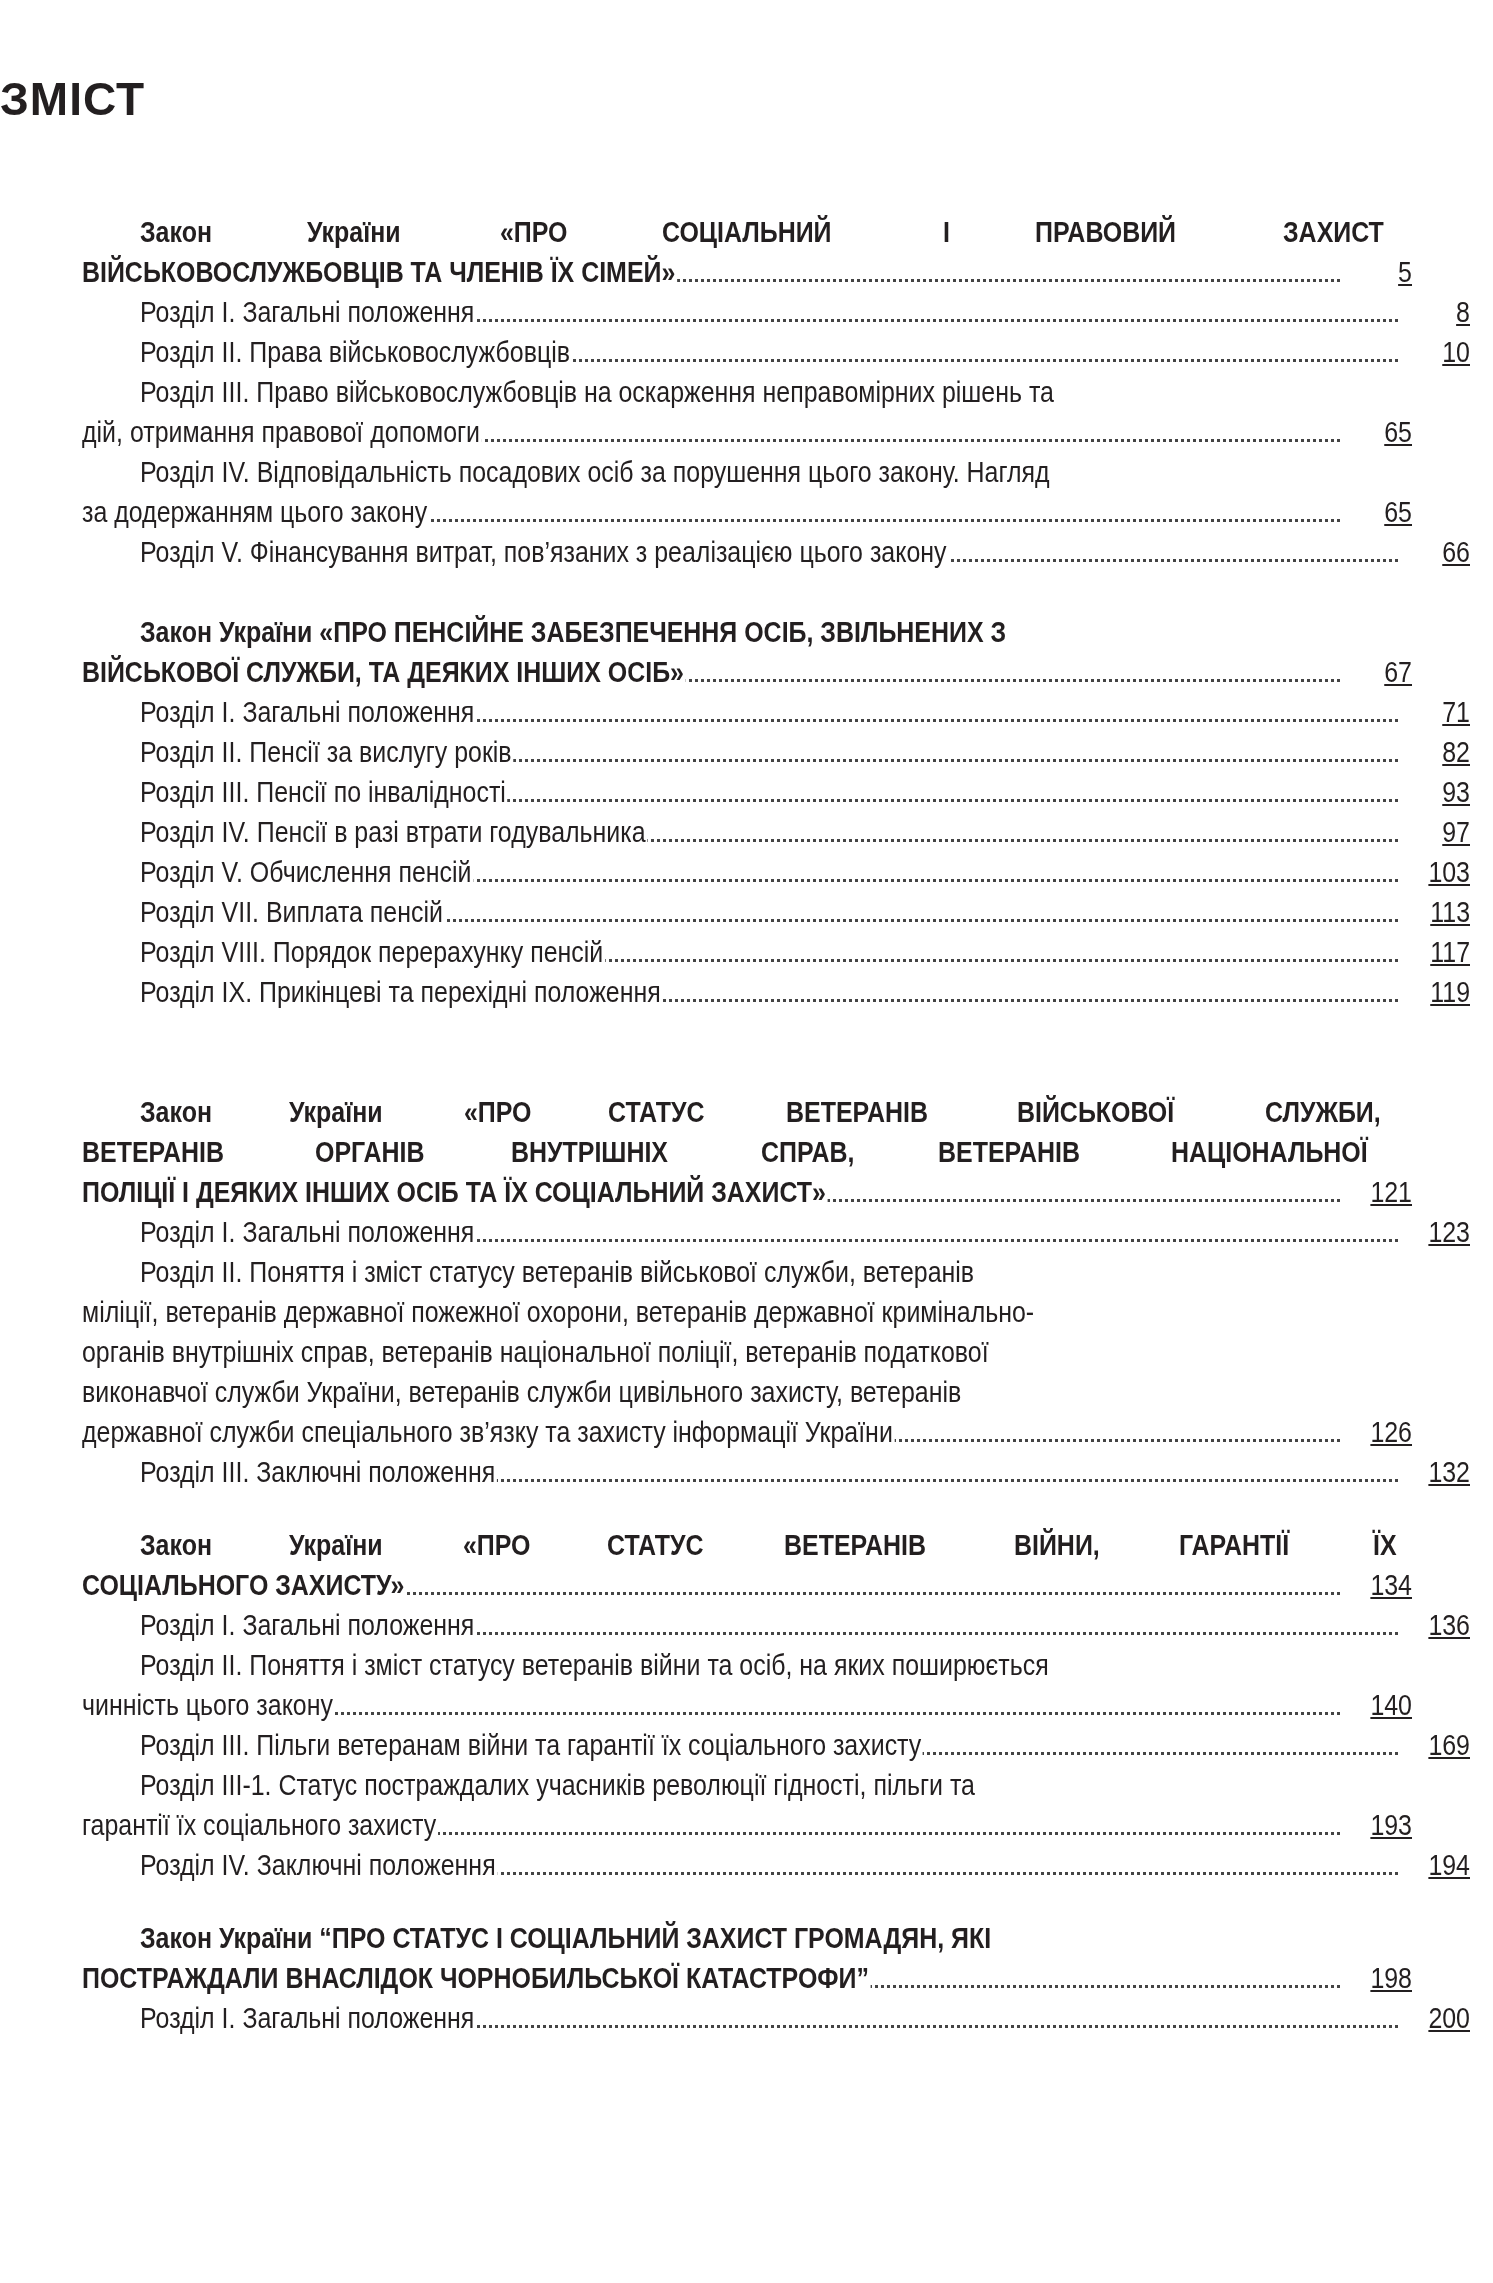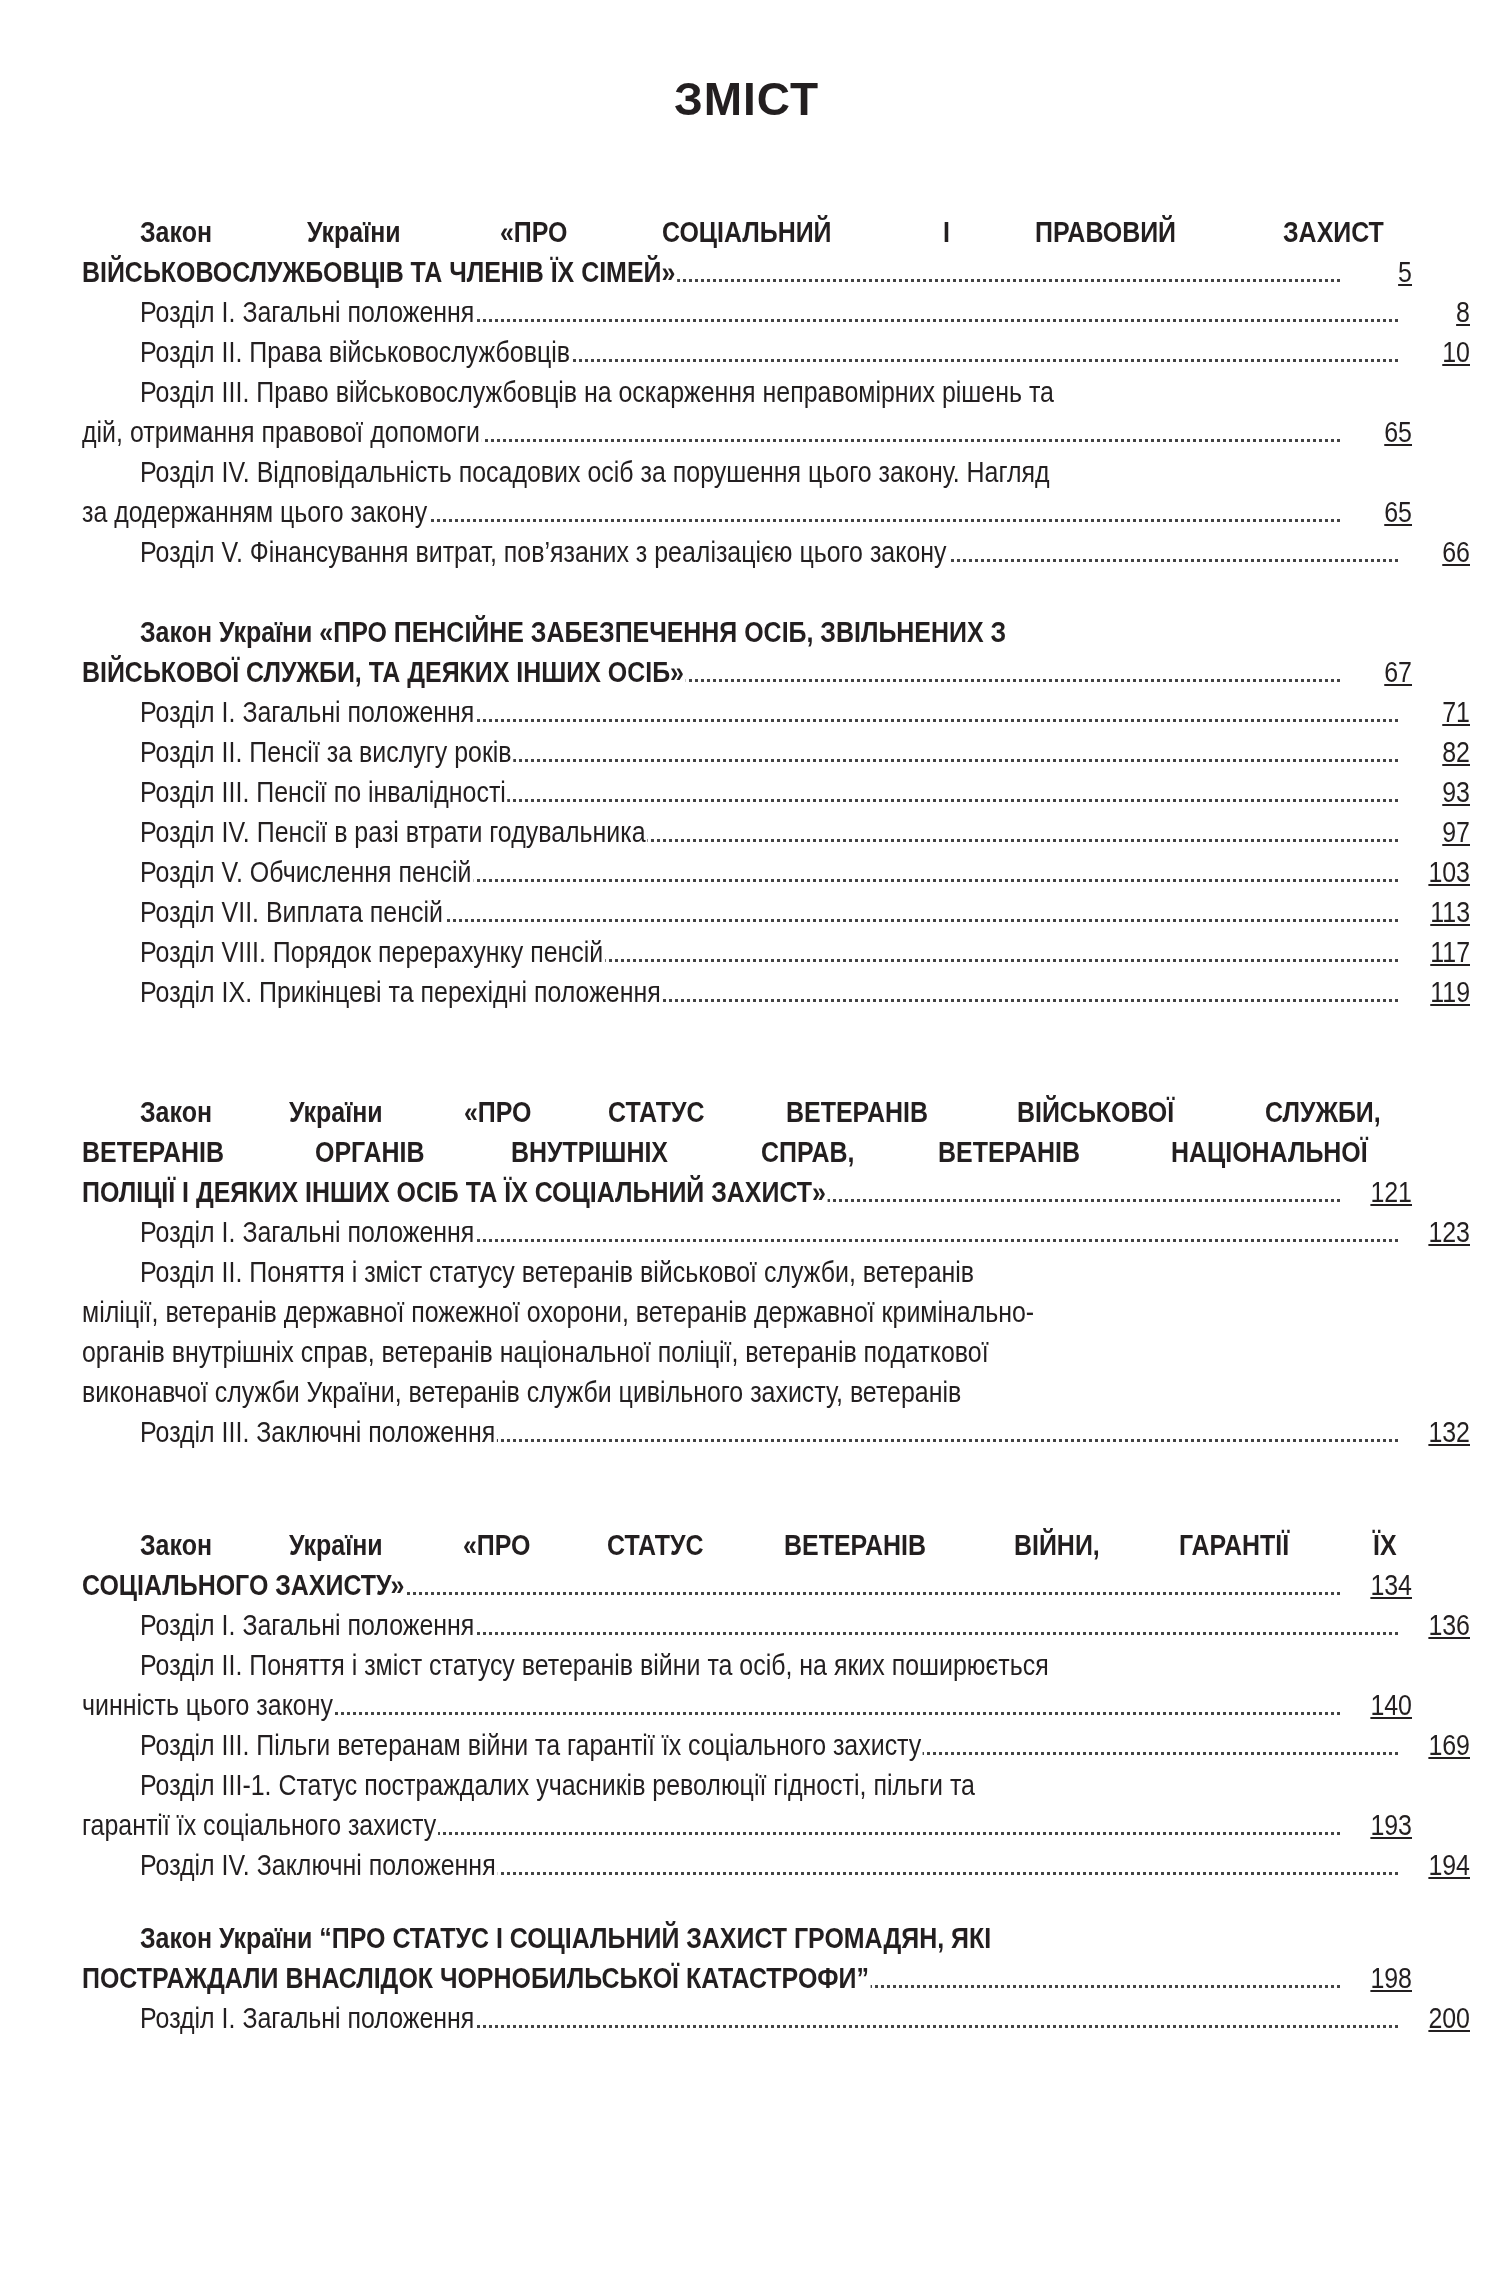--- a/index.html
+++ b/index.html
@@ -1,18 +1,18 @@
 <!DOCTYPE html>
 <html><head>
 <meta charset="utf-8">
 <style>
   html, body { margin: 0; padding: 0; background: #ffffff; }
   body { width: 1493px; height: 2283px; position: relative; overflow: hidden;
          font-family: "Liberation Sans", sans-serif; color: #231f20; }
-  .title { position: absolute; top: 72px; left: 0; width: 1493px; text-align: center;
+  .title { position: absolute; top: 72px; left: 0; width: 1493px; text-align: left;
            font-weight: bold; font-size: 46px; letter-spacing: 1px; }
   .toc { position: absolute; left: 70px; width: 1330px; }
   .sec { position: absolute; left: 12px; width: 1330px; }
   .line { position: relative; height: 40px; line-height: 40px; font-size: 29px;
           white-space: nowrap; transform-origin: left center; }
   .txt { display: inline-block; transform: scaleX(0.86); transform-origin: left center; }
   .law .txt { font-weight: bold; }
   .ind { padding-left: 58px; }
   .just { display: flex; justify-content: space-between; width: 1260px; }
   .just .w { font-weight: bold; transform: scaleX(0.86); transform-origin: left center; display: inline-block; }
@@ -152,20 +152,24 @@
     </div>
     <div class="line">
       <span class="txt">міліції, ветеранів державної пожежної охорони, ветеранів державної кримінально-</span>
     </div>
     <div class="line">
       <span class="txt">органів внутрішніх справ, ветеранів національної поліції, ветеранів податкової</span>
     </div>
     <div class="line">
       <span class="txt">виконавчої служби України, ветеранів служби цивільного захисту, ветеранів</span>
     </div>
+    <div class="line row">
+      <div class="lead"><span class="txt">державної служби спеціального зв’язку та захисту інформації України</span></div>
+      <span class="pg">126</span>
+    </div>
     <div class="line row ind">
       <div class="lead"><span class="txt">Розділ ІІІ. Заключні положення</span></div>
       <span class="pg">132</span>
     </div>
   </div>
 
   <div class="sec" style="top:1525px;">
     <div class="line ind law">
       <div class="just">
         <span class="w">Закон</span>

